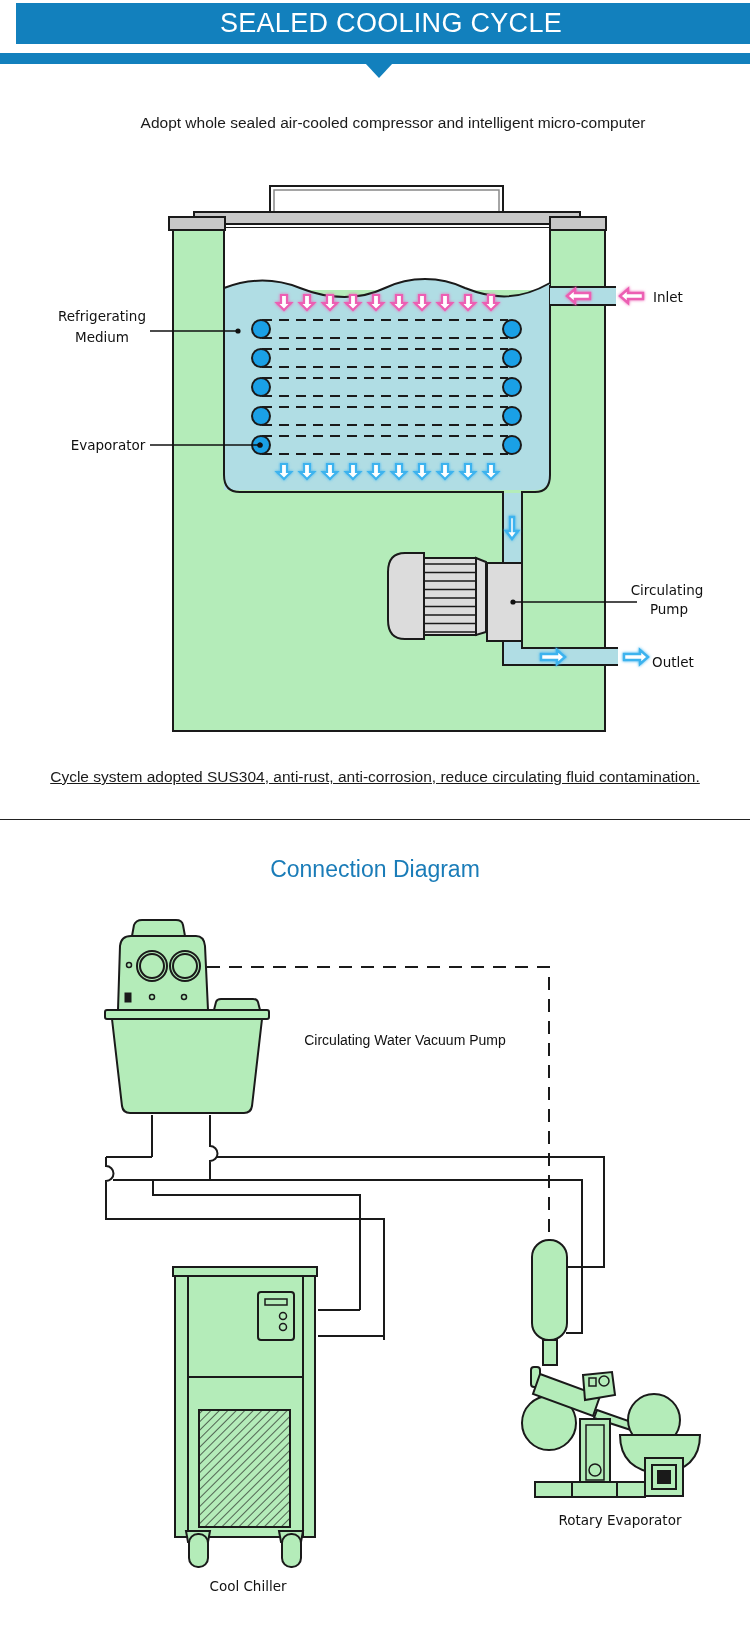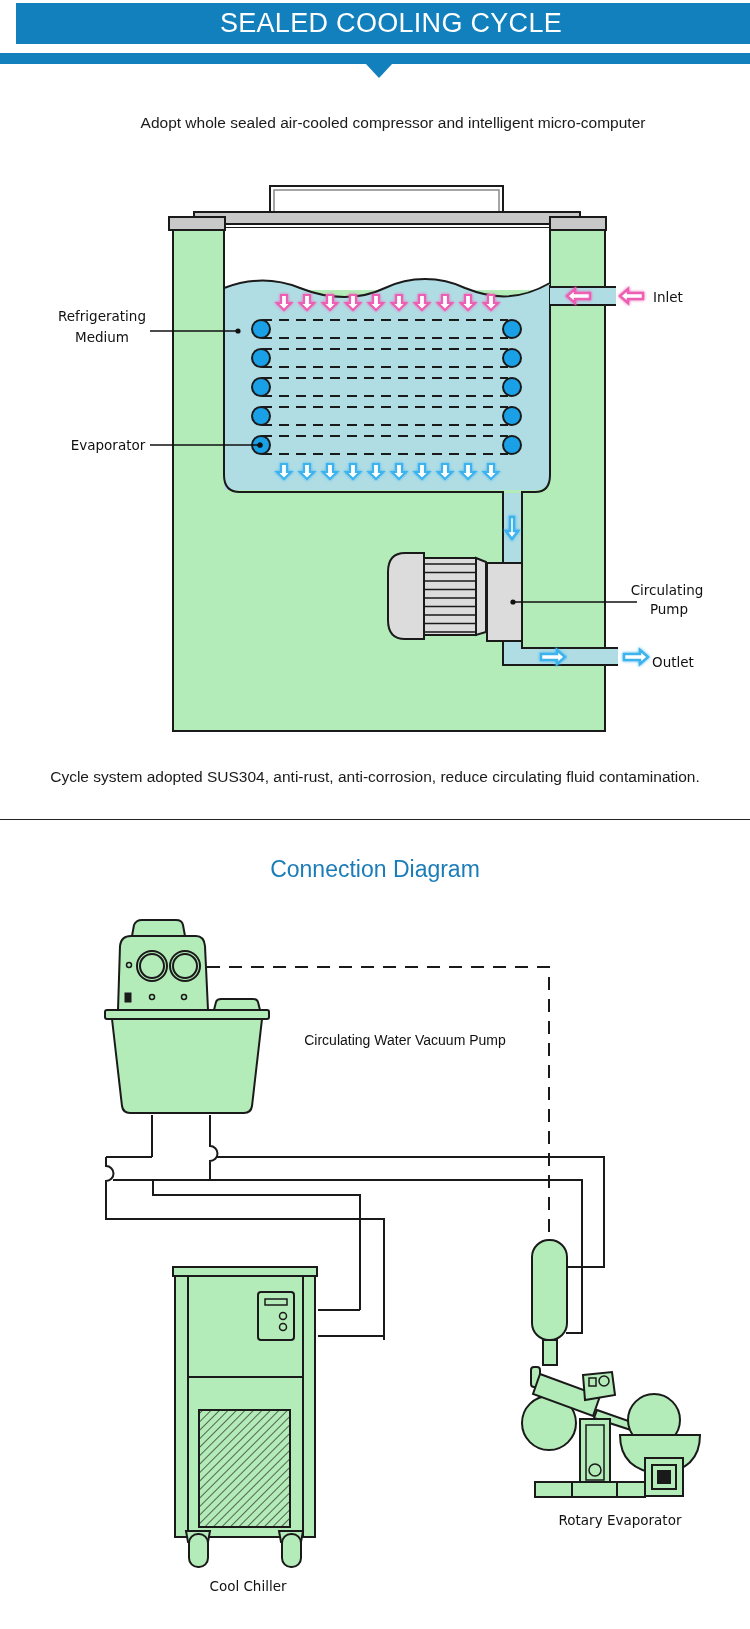--- a/index.html
+++ b/index.html
@@ -10,21 +10,21 @@
     .banner-title { color: #ffffff; font-family: "Liberation Sans", sans-serif;
                     font-size: 27px; letter-spacing: 0.3px; }
     .banner-strip { position: absolute; left: 0; top: 53px; width: 750px; height: 11px; background: #1280bd; }
     .banner-notch { position: absolute; left: 365px; top: 63px; width: 0; height: 0;
                     border-left: 14px solid transparent; border-right: 14px solid transparent;
                     border-top: 15px solid #1280bd; }
     .intro { position: absolute; left: 0; top: 112px; width: 750px; text-align: center;
              font-family: "Liberation Sans", sans-serif; font-size: 15.5px; line-height: 22px; color: #1a1a1a; }
     .intro span { display: block; margin-left: 36px; }
     .caption { position: absolute; left: 0; top: 768px; width: 750px; text-align: center;
-               font-family: "Liberation Sans", sans-serif; font-size: 15.5px; color: #1a1a1a; }
+               font-family: "Liberation Sans", sans-serif; font-size: 15.5px; color: #1a1a1a; text-decoration: underline; }
     .divider { position: absolute; left: 0; top: 819px; width: 750px; height: 1px; background: #222; }
     .conn-title { position: absolute; left: 0; top: 856px; width: 750px; text-align: center;
                   font-family: "Liberation Sans", sans-serif; font-size: 23px; color: #1a7cb8; }
     svg { position: absolute; left: 0; overflow: visible; }
     .lbl { font-family: "DejaVu Sans", sans-serif; font-size: 13.5px; fill: #111; }
     .lbl2 { font-family: "Liberation Sans", sans-serif; font-size: 14px; fill: #111; }
   </style>
 </head>
 <body>
 

